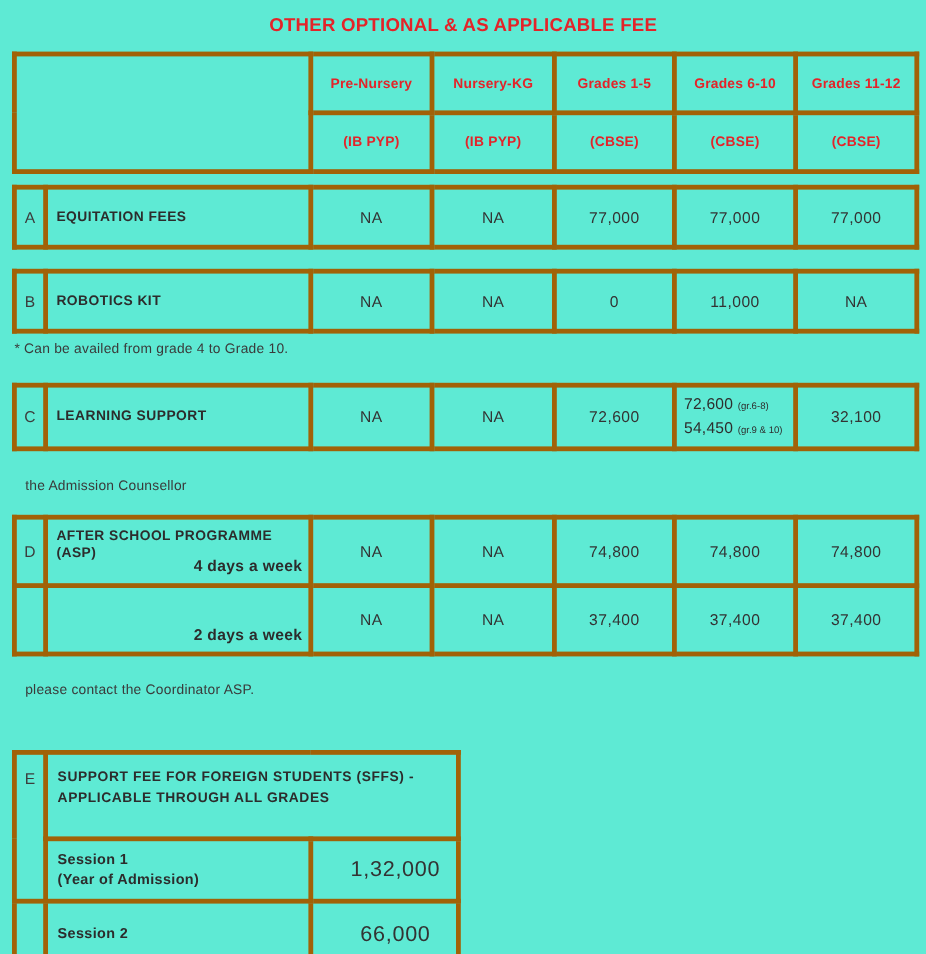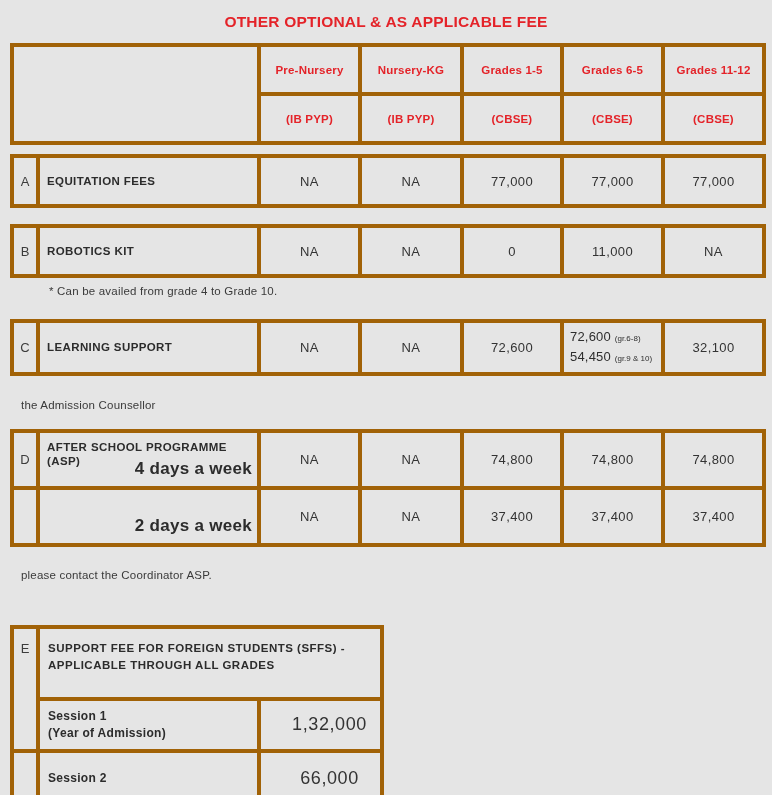--- a/index.html
+++ b/index.html
@@ -9,21 +9,21 @@
     width: 772px;
     font-family: "Liberation Sans", sans-serif;
     color: #2e2e2e;
   }
   .page {
     width: 772px;
     height: 795px;
     padding: 0 0 0 10px;
     box-sizing: border-box;
     overflow: hidden;
-    background: #e5e5e5;
+    background: #5eead4;
   }
   .title {
     width: 752px;
     text-align: center;
     color: #e42329;
     font-weight: bold;
     font-size: 15.5px;
     letter-spacing: 0.2px;
     padding-top: 13px;
     margin: 0;
@@ -96,32 +96,32 @@
     font-size: 11.5px;
     letter-spacing: 0.4px;
     line-height: 1.3;
     color: #2c2c2c;
   }
   .d-variant {
     position: absolute;
     right: 5px;
     bottom: 5px;
     font-weight: bold;
-    font-size: 17px;
+    font-size: 13px;
     letter-spacing: 0.3px;
   }
   .note {
     font-size: 11.5px;
     color: #3a3a3a;
     letter-spacing: 0.2px;
     line-height: 15.5px;
     margin: 0;
     padding-left: 2px;
   }
-  .note-b { margin-top: 6px; margin-left: 37px; }
+  .note-b { margin-top: 6px; }
   .note-c { margin-top: 7px; }
   .note-d { margin-top: 6px; }
   .note-indent-1 { padding-left: 9px; }
   
   .e-table { margin-top: 41px; }
   .e-header-cell {
     font-weight: bold;
     font-size: 11.5px;
     letter-spacing: 0.5px;
     line-height: 1.45;
@@ -173,21 +173,21 @@
       <col style="width:100px">
         <col style="width:101px">
         <col style="width:101px">
     </colgroup>
     <tbody>
       <tr>
         <td rowspan="2"></td>
         <td class="gh-cell">Pre-Nursery</td>
         <td class="gh-cell">Nursery-KG</td>
         <td class="gh-cell">Grades 1-5</td>
-        <td class="gh-cell">Grades 6-5</td>
+        <td class="gh-cell">Grades 6-10</td>
         <td class="gh-cell">Grades 11-12</td>
       </tr>
       <tr>
         <td class="gh-cell">(IB PYP)</td>
         <td class="gh-cell">(IB PYP)</td>
         <td class="gh-cell">(CBSE)</td>
         <td class="gh-cell">(CBSE)</td>
         <td class="gh-cell">(CBSE)</td>
       </tr>
     </tbody>

